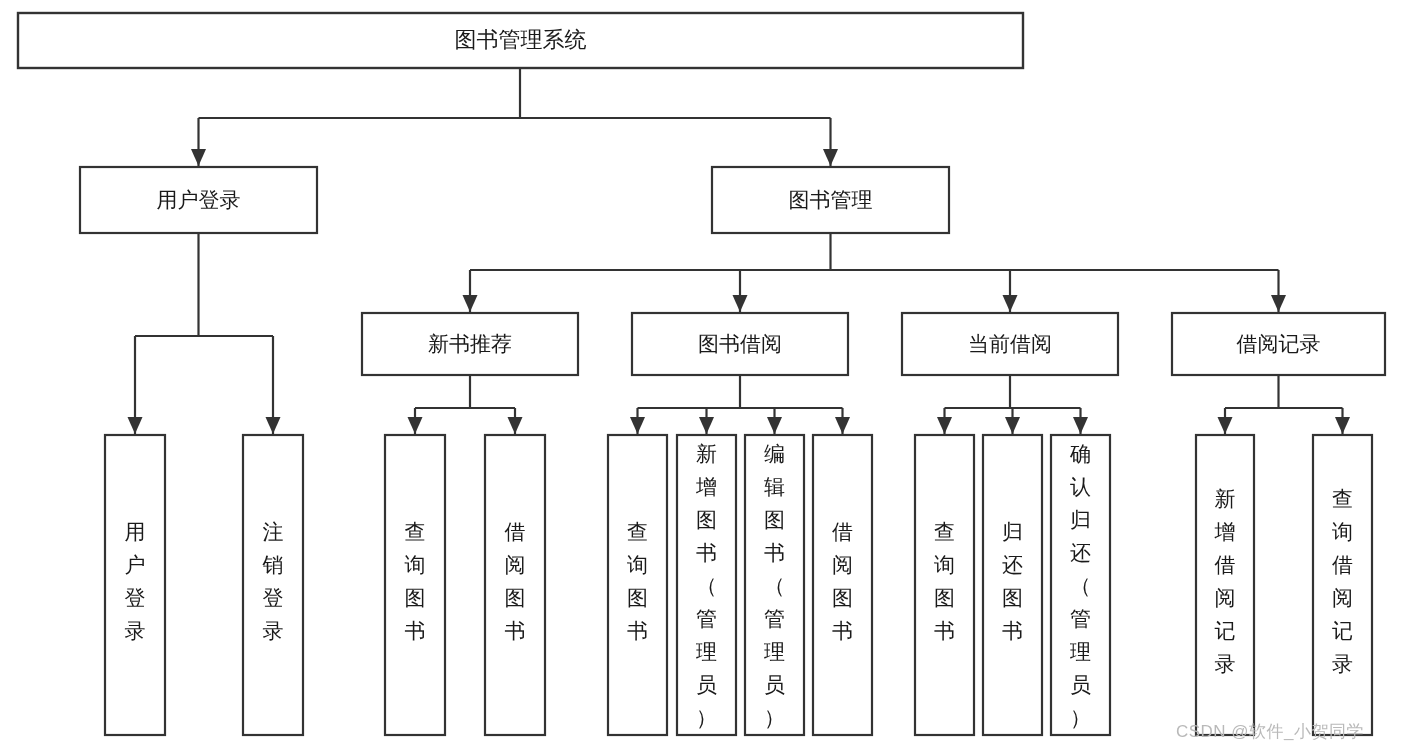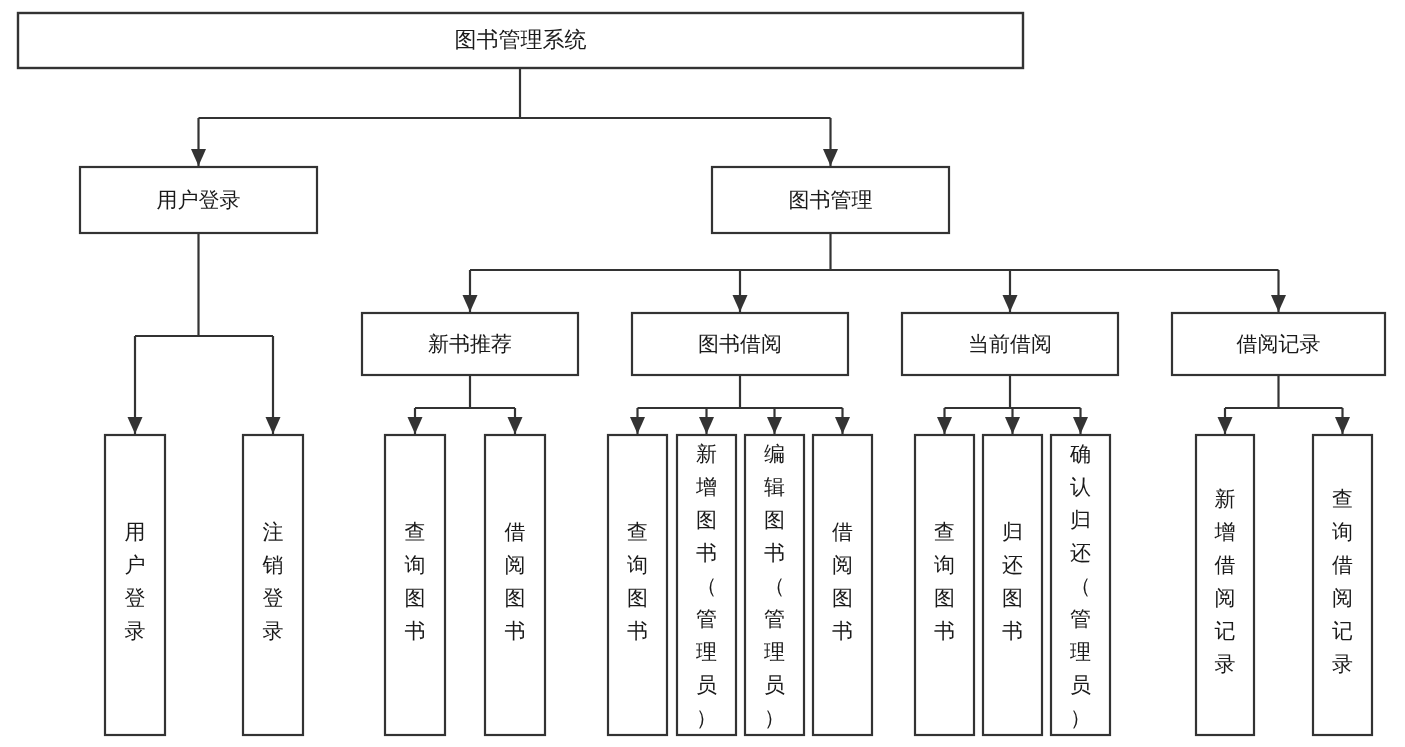--- a/index.html
+++ b/index.html
@@ -261,14 +261,15 @@
           <text x="1342.5" y="538.5" class="leaf-label">询</text>
           <text x="1342.5" y="571.5" class="leaf-label">借</text>
           <text x="1342.5" y="604.5" class="leaf-label">阅</text>
           <text x="1342.5" y="637.5" class="leaf-label">记</text>
           <text x="1342.5" y="670.5" class="leaf-label">录</text>
         </g>
       </g>
 
   </svg>
 
+  <div class="watermark">CSDN @软件_小贺同学</div>
 
 </div>
 
 </body></html>

